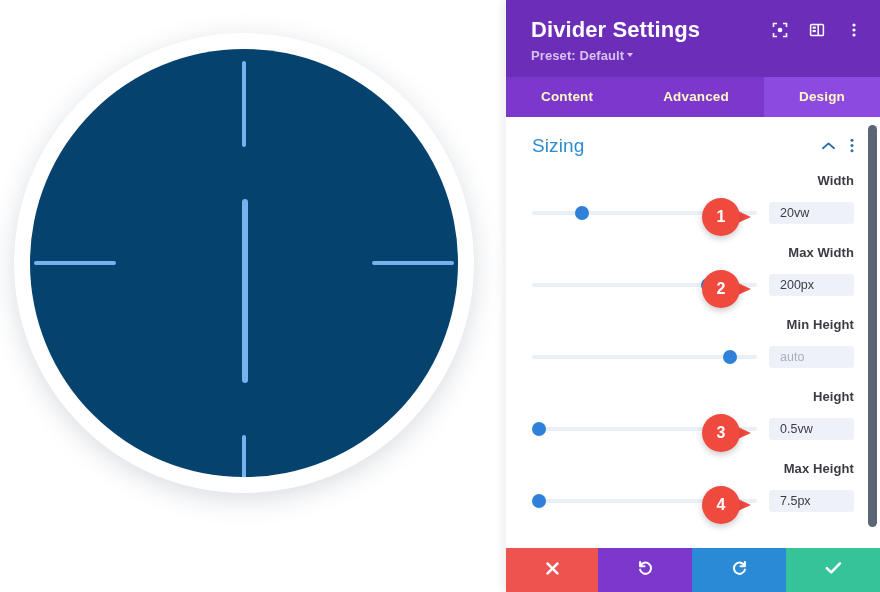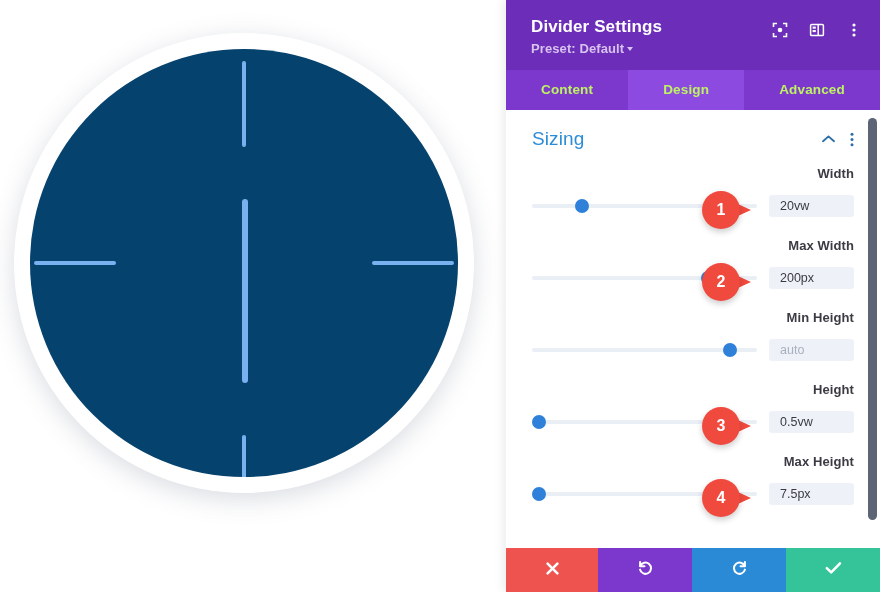--- a/index.html
+++ b/index.html
@@ -87,21 +87,21 @@
 
   
   .panel-header {
     background: #6c2eb9;
     padding: 16px 20px 13px 25px;
     position: relative;
     flex: 0 0 auto;
   }
   .panel-title {
     color: #ffffff;
-    font-size: 17px;
+    font-size: 22px;
     font-weight: bold;
     letter-spacing: .1px;
     line-height: 1.25;
   }
   .panel-preset {
     color: #d8c2ef;
     font-size: 13px;
     font-weight: bold;
     margin-top: 4px;
     letter-spacing: .1px;
@@ -136,21 +136,21 @@
   
   .panel-tabs {
     display: flex;
     background: #7c38cc;
     flex: 0 0 auto;
   }
   .tab {
     flex: 1 1 auto;
     text-align: center;
     padding: 12px 4px 13px;
-    color: #bef264;
+    color: #fef9c3;
     font-size: 13.5px;
     font-weight: bold;
     cursor: pointer;
     letter-spacing: .15px;
     white-space: nowrap;
   }
   .tab.active { background: #8c4ae0; }
 
   
   .panel-body {
@@ -355,22 +355,22 @@
             <circle cx="2" cy="3" r="1.6"></circle>
             <circle cx="2" cy="8" r="1.6"></circle>
             <circle cx="2" cy="13" r="1.6"></circle>
           </svg>
         </span>
       </div>
     </div>
 
     <div class="panel-tabs">
       <div class="tab">Content</div>
+      <div class="tab">Advanced</div>
       <div class="tab active">Design</div>
-      <div class="tab">Advanced</div>
     </div>
 
     <div class="panel-body">
       <div class="scroll-inner">
 
         <div class="section-head">
           <div class="section-title">Sizing</div>
           <span class="sec-icon">
             <svg width="15" height="10" viewBox="0 0 15 10" fill="none" stroke="#2c6fa8" stroke-width="1.9" stroke-linecap="round" stroke-linejoin="round">
               <path d="M2 7.2 L7.5 2.4 L13 7.2"></path>

